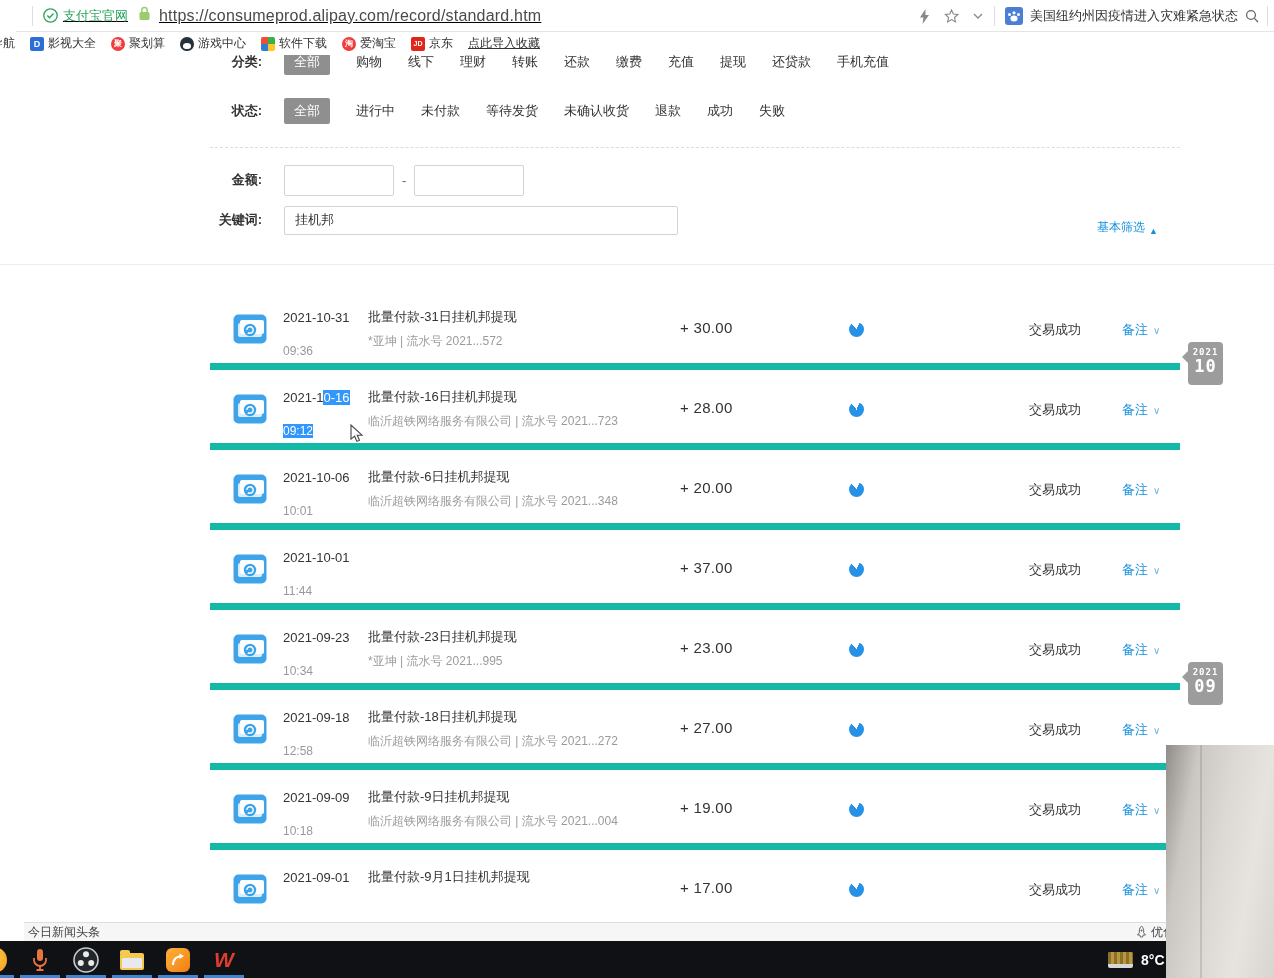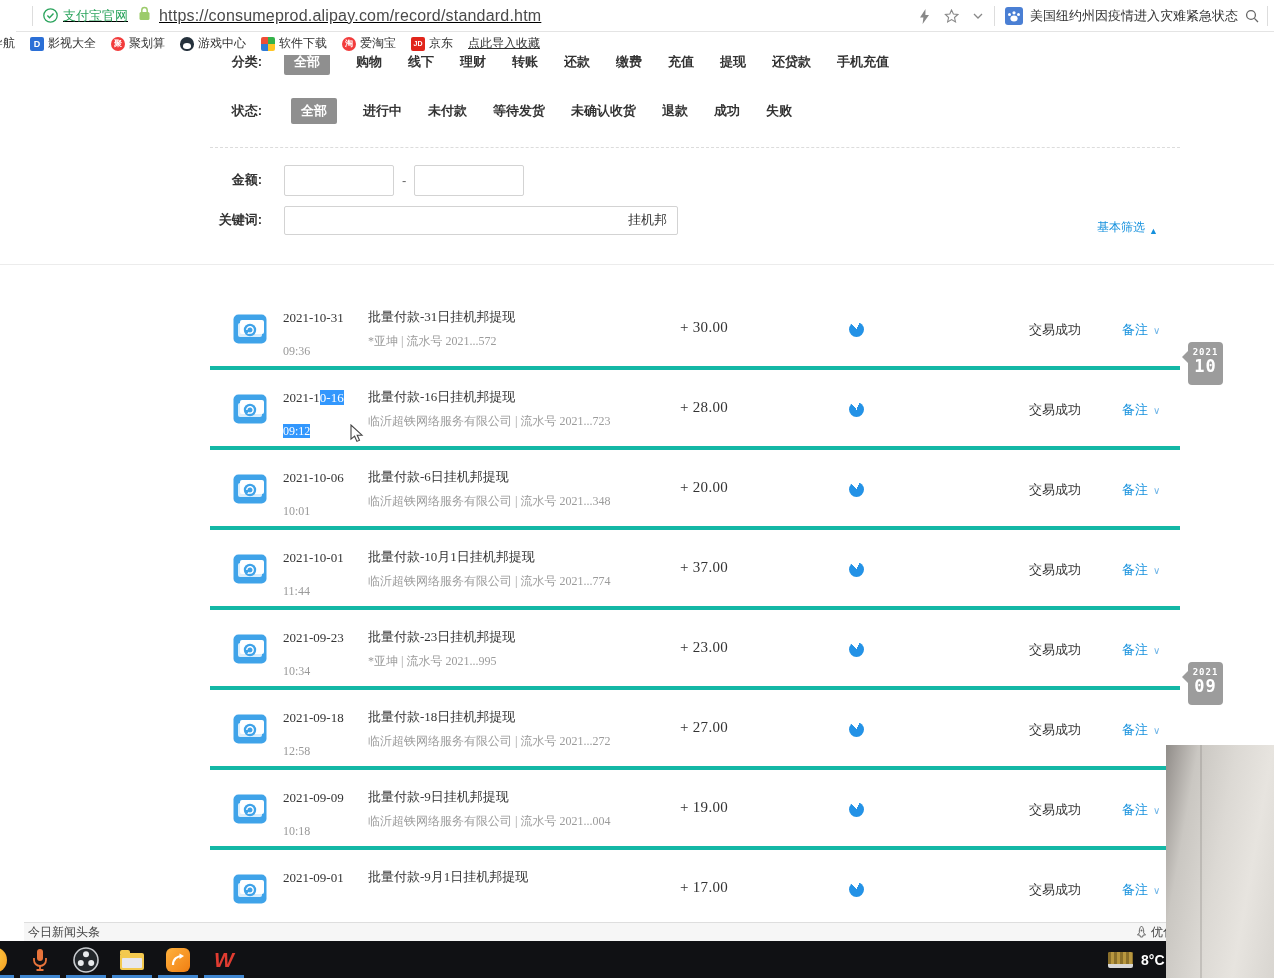--- a/index.html
+++ b/index.html
@@ -32,51 +32,51 @@
   .bm--penguin::after { content:""; position:absolute; left:3px; top:6px; width:8px; height:6px;
                         background:#fff; border-radius:50% 50% 40% 40%; }
   .bm--win-grid { background:conic-gradient(#35b24a 0 25%, #ffc524 0 50%, #2f7bd8 0 75%, #ef4d36 0); border-radius:2px; }
   .bm--jd-red-square { background:#e1251b; font-size:7px; }
   .bm-import { text-decoration:underline; }
 
   
   .content { position:absolute; left:0; top:55px; width:1274px; height:867px; background:#fff; z-index:1; }
   .frow { position:absolute; left:210px; display:flex; align-items:center; font-size:13px; color:#333; }
   .frow-label { font-weight:bold; width:52px; text-align:right; margin-right:22px; flex:0 0 52px; }
-  .fopts { display:flex; align-items:center; gap:26px;font-weight:bold; }
+  .fopts { display:flex; align-items:center; gap:26px; }
   .fopt { cursor:pointer; white-space:nowrap; }
   .fopt-selected { background:#8f8f8f; color:#fff; padding:4px 10px; border-radius:2px; }
   .row-category { top:-7px; height:28px; }
-  .row-status { top:42px; height:28px;gap:7px; }
+  .row-status { top:42px; height:28px; }
   .dash-sep { position:absolute; left:210px; top:92px; width:970px; border-top:1px dashed #dcdcdc; }
   .row-amount { top:108px; height:34px; }
   .amt-input { width:110px; height:31px; border:1px solid #d3d3d3; border-radius:2px; background:#fff; }
   .amt-dash { margin:0 8px; color:#666; }
   .row-keyword { top:149px; height:32px; }
   .kw-input { width:394px; height:29px; border:1px solid #d3d3d3; border-radius:2px; background:#fff;
-              font-size:13px; color:#333; padding:0 10px; font-family:inherit;text-align:right; }
+              font-size:13px; color:#333; padding:0 10px; font-family:inherit; }
   .basic-filter { position:absolute; left:1097px; top:164px; font-size:12px; color:#1490dd;
                   display:flex; align-items:flex-end; gap:4px; cursor:pointer; }
   .basic-filter .tri { font-size:9px; }
   .section-line { position:absolute; left:0; top:209px; width:1274px; border-top:1px solid #ececec; }
 
   
   .table { position:absolute; left:210px; top:235px; width:970px; }
   .thead { position:relative; height:34px; font-size:12px; color:#666; border-bottom:1px solid #e8e8e8; }
   .th { position:absolute; top:8px; white-space:nowrap; }
   .th-cat { left:23px; }
   .th-created { left:73px; }
   .th-name { left:158px; color:#666; }
   .th-amount { left:540px; width:82px; text-align:right; }
   .th-bar { left:627px; color:#ccc; }
   .th-detail { left:636px; }
   .th-status { left:800px; width:90px; text-align:center; }
   .th-action { left:915px; width:55px; text-align:center; }
 
-  .trow { position:relative; height:80px; border-bottom:4px solid #14b8a6;font-family:Liberation Serif, serif; }
+  .trow { position:relative; height:80px; border-bottom:7px solid #14b8a6; }
   .cell-icon { position:absolute; left:23px; top:24px; width:34px; height:30px; }
   .cell-date { position:absolute; left:73px; top:19px; }
   .cell-date .d { font-size:13px; color:#333; line-height:17px; white-space:nowrap; }
   .cell-date .t { font-size:12px; color:#999; margin-top:18px; }
   .sel { background:#3297fd; color:#fff; }
   .cell-name { position:absolute; left:158px; top:18px; }
   .cell-name .title { font-size:13px; color:#333; white-space:nowrap; }
   .cell-name .sub { font-size:12px; color:#9b9b9b; margin-top:7px; white-space:nowrap; }
   .cell-amount { position:absolute; left:470px; top:29px; width:152px; text-align:left;
                  font-size:15px; color:#333; letter-spacing:.3px; }
@@ -371,24 +371,20 @@
           <rect x="7" y="6" width="24" height="14" rx="2" fill="#ffffff"></rect>
           <circle cx="17" cy="16" r="6.2" fill="#3fa3e9"></circle>
           <path d="M13.8 16a3.2 3.2 0 1 1 1.4 2.6" fill="none" stroke="#fff" stroke-width="1.4"></path>
           <path d="M14.2 20l1-1.6 1.6 1.1z" fill="#fff"></path>
         </svg>
       </span>
       <div class="cell-date">
         <div class="d"><span>2021-10-01</span><span class="sel-part"></span></div>
         <div class="t"><span class="time-span">11:44</span></div>
       </div>
-      <div class="cell-name">
-        <div class="title">批量付款-10月1日挂机邦提现</div>
-        <div class="sub">临沂超铁网络服务有限公司 | 流水号 2021...774</div>
-      </div>
       <div class="cell-amount">+ 37.00</div>
       <span class="cell-detail"></span>
       <div class="cell-status">交易成功</div>
       <div class="cell-action">
         <span>备注</span><span class="chev">∨</span>
       </div>
     </div>
 
     <div class="trow">
       <span class="cell-icon">

